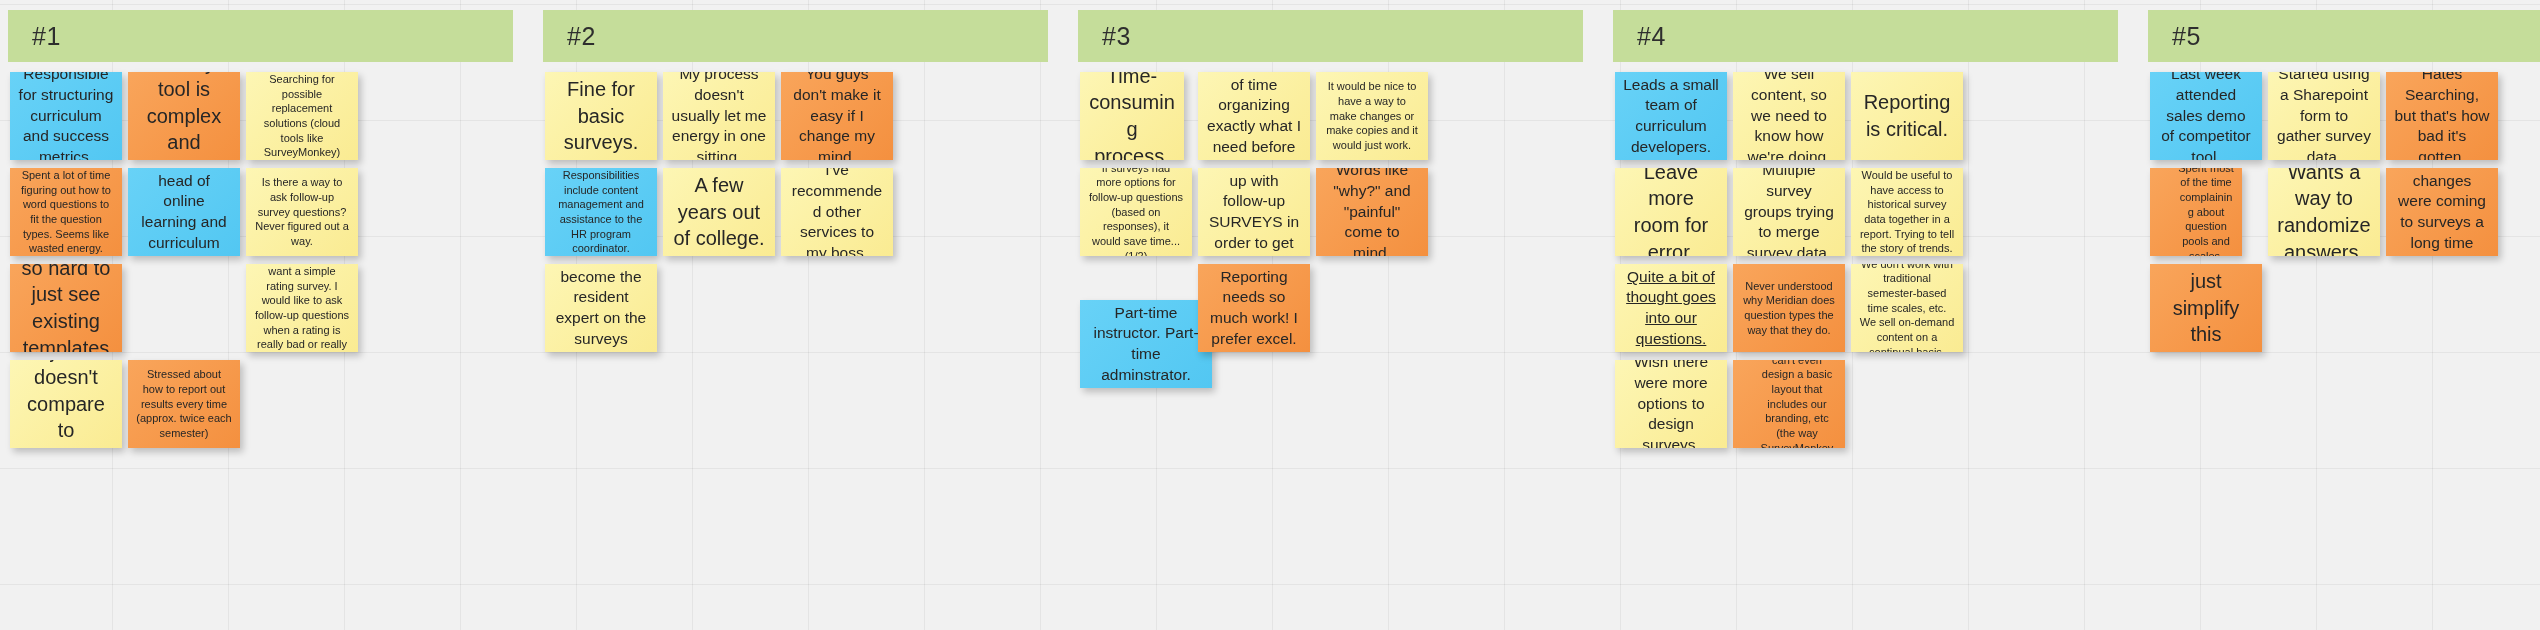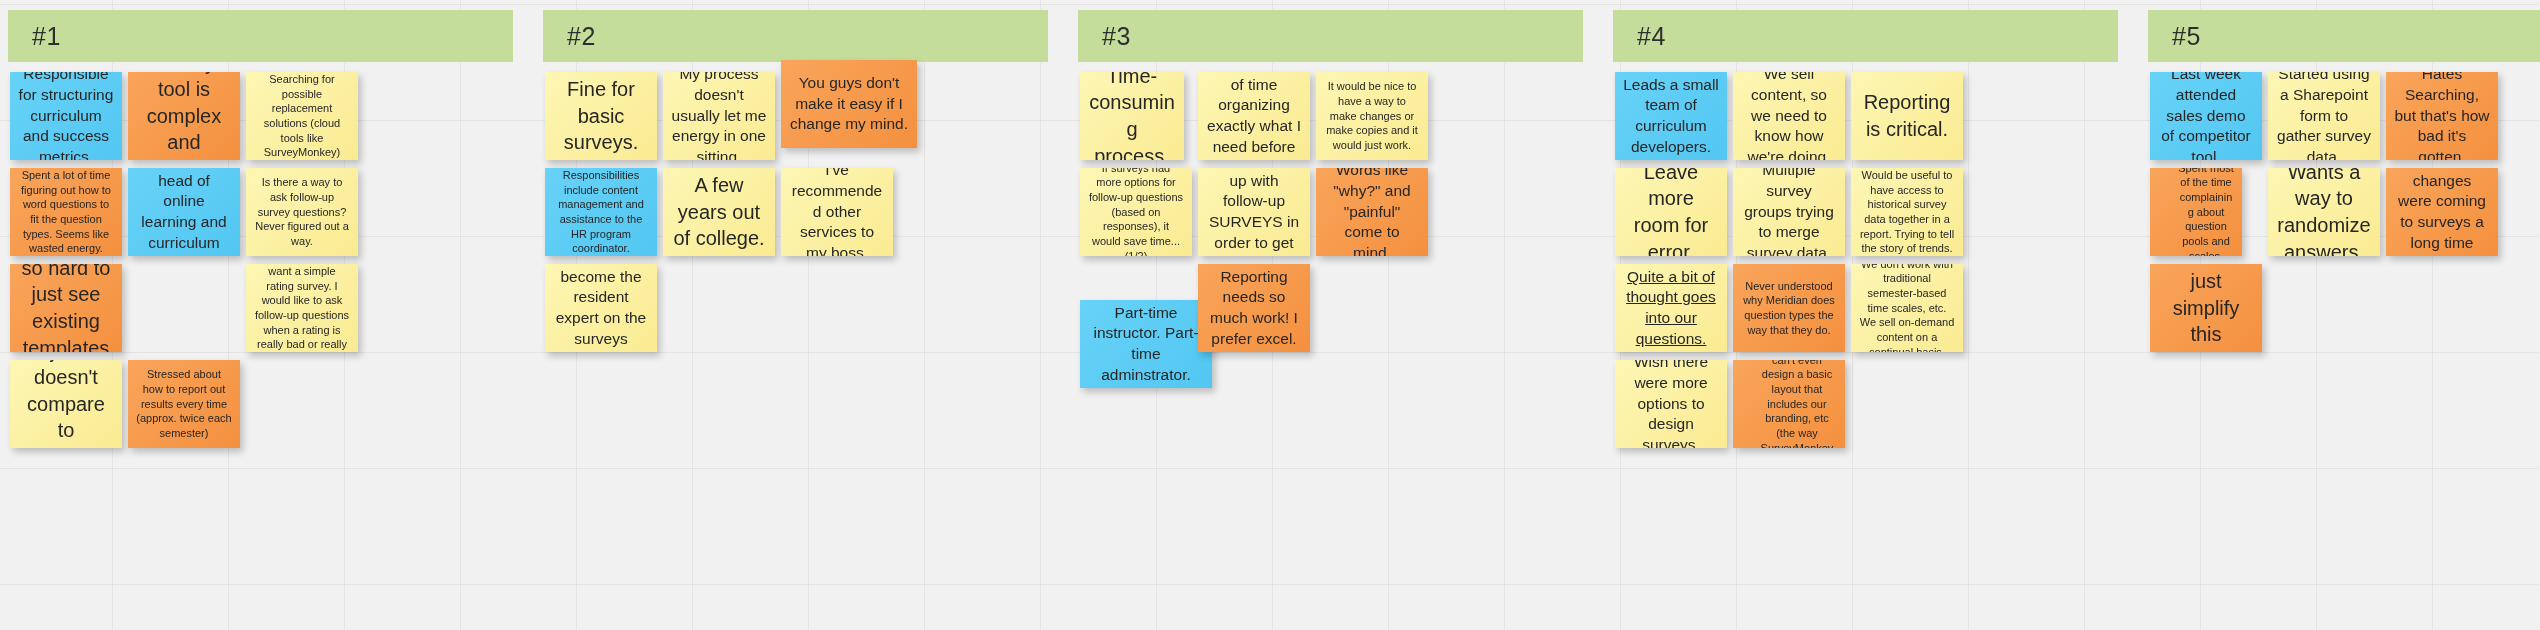--- a/index.html
+++ b/index.html
@@ -130,21 +130,21 @@
     <div class="group" style="left: 535px;">
       <div class="group-header">
         <div class="group-title">#2</div>
       </div>
       <div class="note c-yellow fs-lg" style="left: 10px; top: 72px; width: 112px; height: 88px;">
         <span>Fine for basic surveys.</span>
       </div>
       <div class="note c-yellow fs-md" style="left: 128px; top: 72px; width: 112px; height: 88px;">
         <span>My process doesn't usually let me energy in one sitting.</span>
       </div>
-      <div class="note c-orange fs-md" style="left: 246px; top: 60px; width: 136px; height: 88px;">
+      <div class="note c-orange fs-md" style="left: 246px; top: 72px; width: 112px; height: 88px;">
         <span>You guys don't make it easy if I change my mind.</span>
       </div>
       <div class="note c-blue fs-sm" style="left: 10px; top: 168px; width: 112px; height: 88px;">
         <span>Responsibilities include content management and assistance to the HR program coordinator.</span>
       </div>
       <div class="note c-yellow fs-lg" style="left: 128px; top: 168px; width: 112px; height: 88px;">
         <span>A few years out of college.</span>
       </div>
       <div class="note c-yellow fs-md" style="left: 246px; top: 168px; width: 112px; height: 88px;">
         <span>I've recommended other services to my boss.</span>

